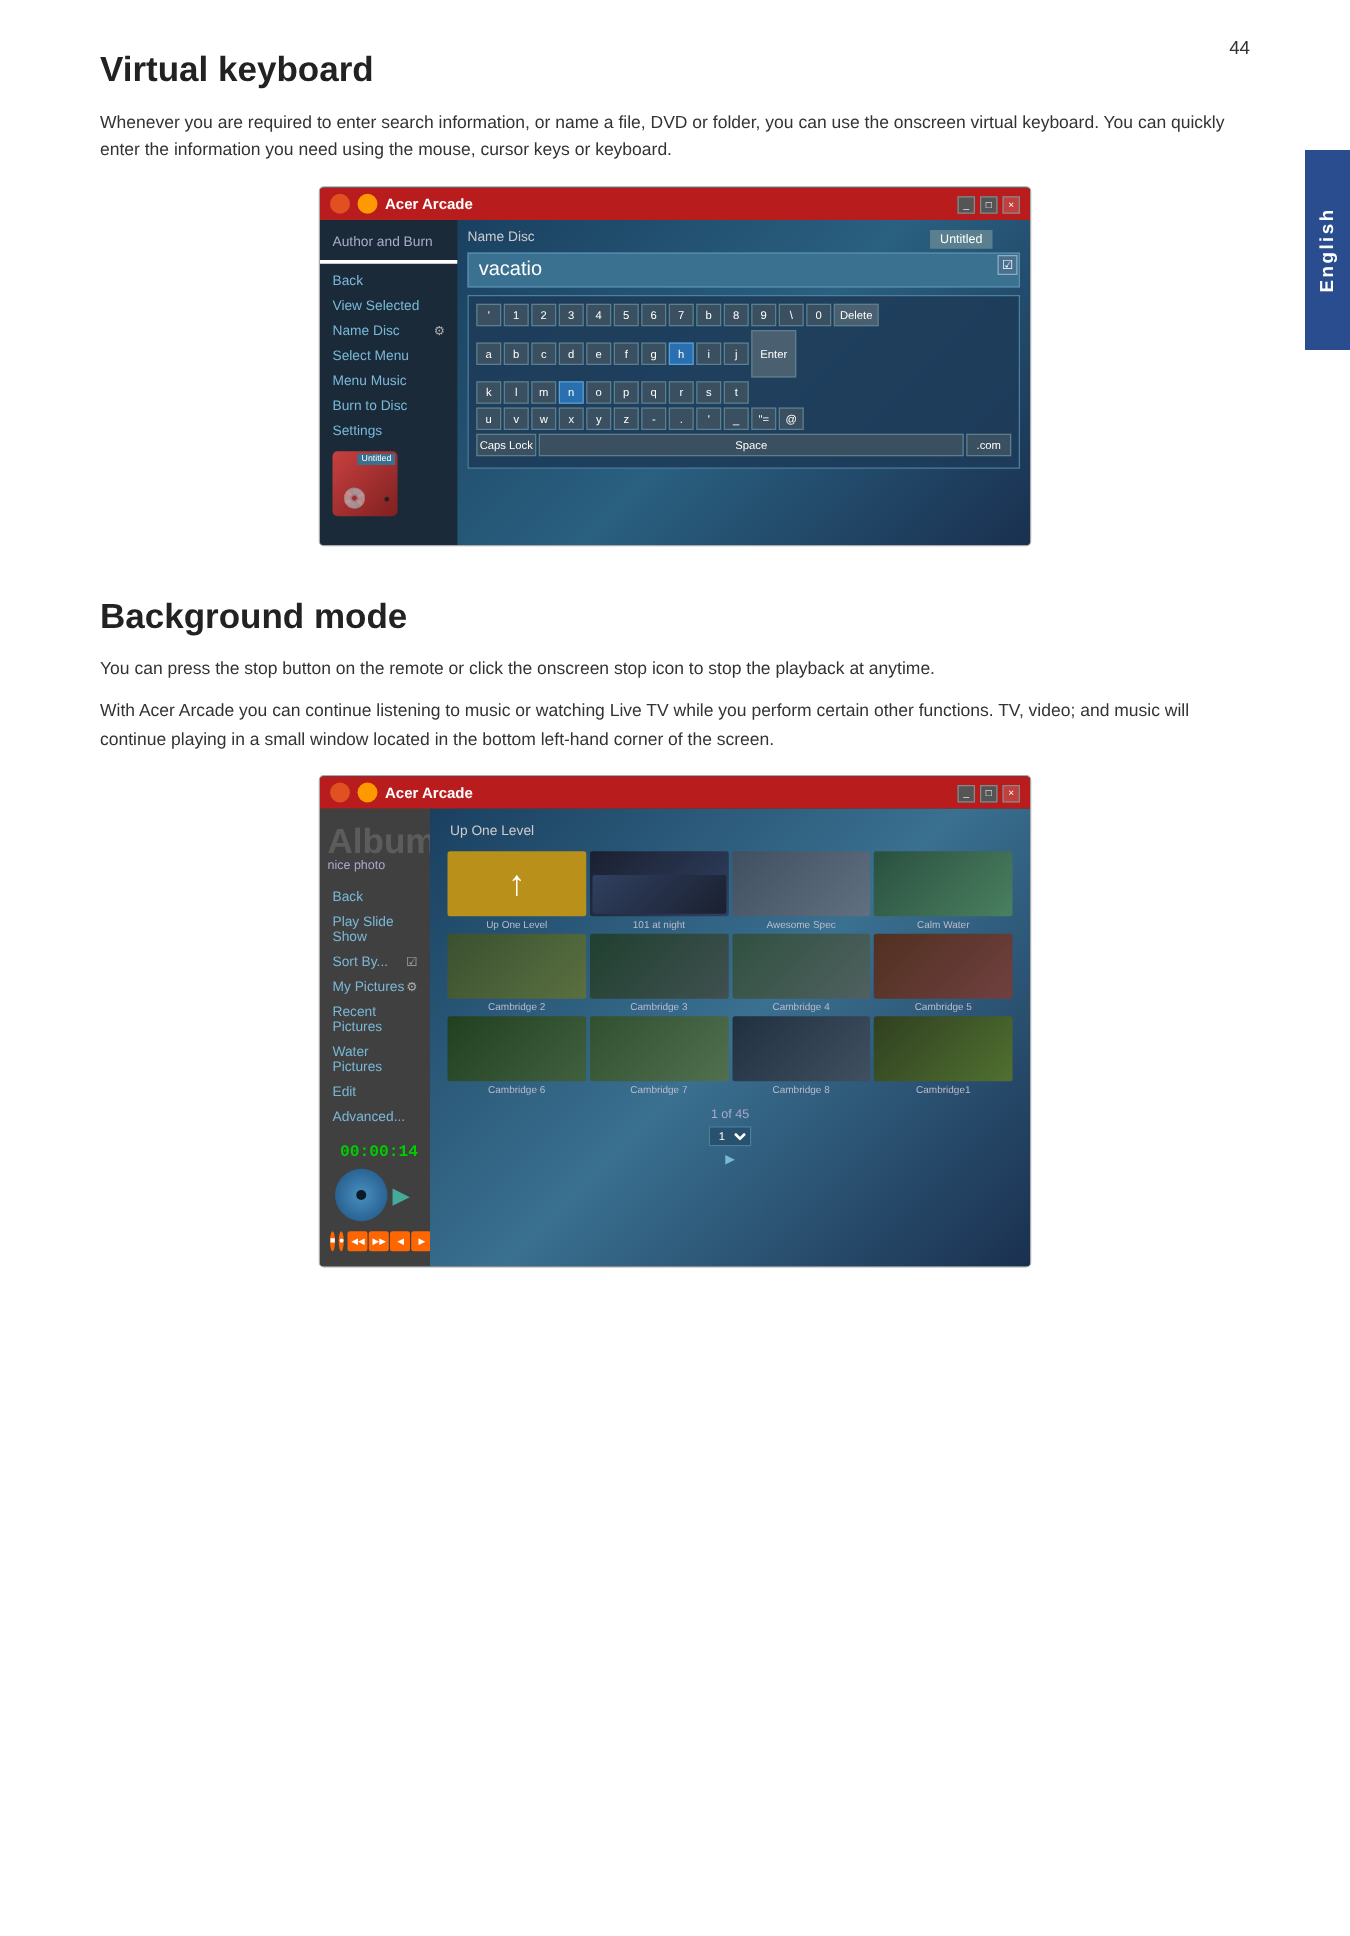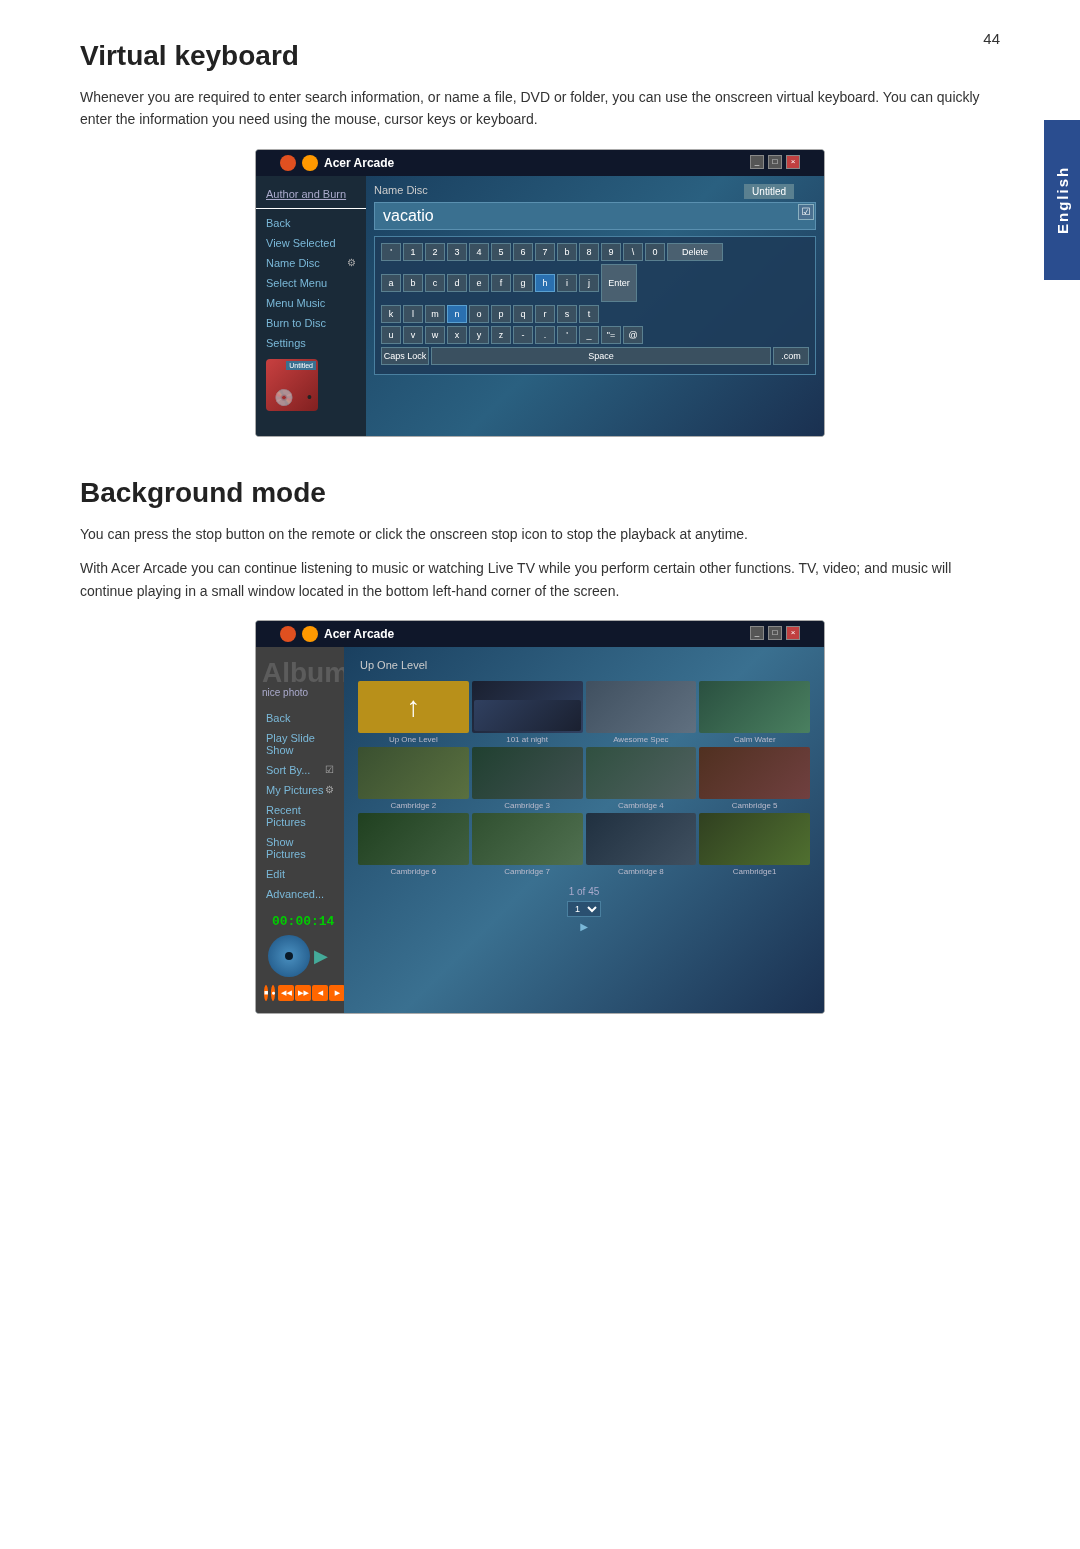--- a/index.html
+++ b/index.html
@@ -62,24 +62,24 @@
       border: 1px solid #aaa;
       border-radius: 4px;
       overflow: hidden;
       margin: 18px auto;
       width: 570px;
       background: #1a3a4a;
       position: relative;
     }
 
     .arcade-titlebar {
-      background: #0f172a;
-      padding: 5px 24px;
-      display: flex;
-      align-items: flex-start;
+      background: #b91c1c;
+      padding: 5px 8px;
+      display: flex;
+      align-items: flex-end;
       justify-content: space-between;
     }
 
     .arcade-titlebar-left {
       display: flex;
       align-items: center;
       gap: 6px;
     }
 
     .arcade-logo-circle {
@@ -123,23 +123,22 @@
       width: 110px;
       background: #1a2a38;
       padding: 8px 0;
       flex-shrink: 0;
     }
 
     .arcade-menu-header {
       color: #aac;
       font-size: 11px;
       padding: 4px 10px 8px;
-      border-bottom: 1px solid #ffffff;
+      border-bottom: 3px solid #ffffff;
       margin-bottom: 4px;
-      text-decoration: underline;
     }
 
     .arcade-menu-item {
       color: #7ab8d8;
       font-size: 11px;
       padding: 4px 10px;
       cursor: pointer;
       display: flex;
       align-items: center;
       justify-content: space-between;
@@ -195,21 +194,21 @@
       width: 20px;
       height: 18px;
       display: flex;
       align-items: center;
       justify-content: center;
       cursor: pointer;
       flex-shrink: 0;
     }
 
     .vk-key-delete {
-      width: 56px;
+      width: 36px;
       background: #4a6070;
     }
 
     .vk-key-enter {
       width: 36px;
       height: 38px;
       background: #4a6070;
     }
 
     .vk-key-space {
@@ -638,21 +637,21 @@
           <span class="menu-icon-small">☑</span>
         </div>
         <div class="arcade-menu-item">
           <span>My Pictures</span>
           <span class="menu-icon-small">⚙</span>
         </div>
         <div class="arcade-menu-item">
           <span>Recent Pictures</span>
         </div>
         <div class="arcade-menu-item">
-          <span>Show Pictures</span>
+          <span>Water Pictures</span>
         </div>
         <div class="arcade-menu-item">
           <span>Edit</span>
         </div>
         <div class="arcade-menu-item">
           <span>Advanced...</span>
         </div>
 
         <div style="padding: 6px 6px 2px;">
           <div class="timecode">00:00:14</div>

